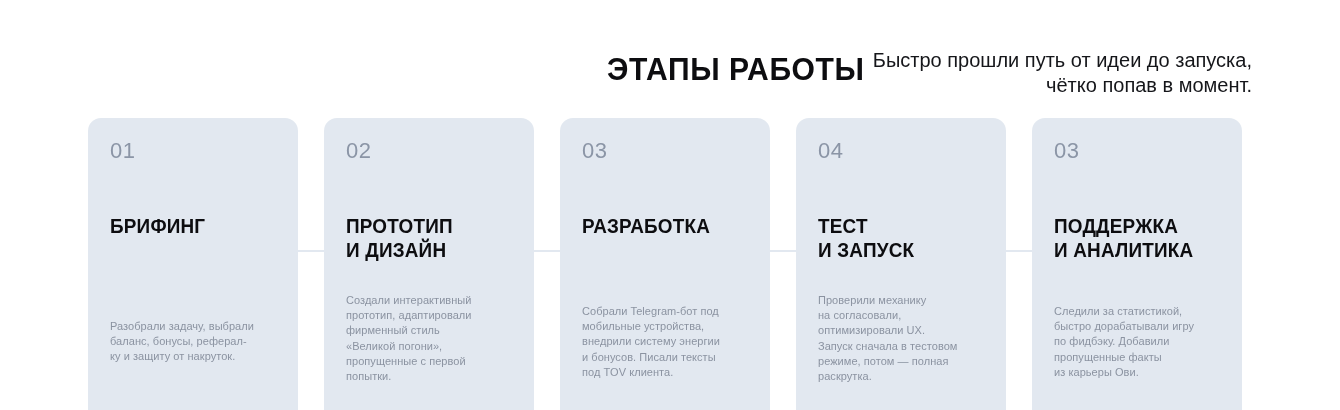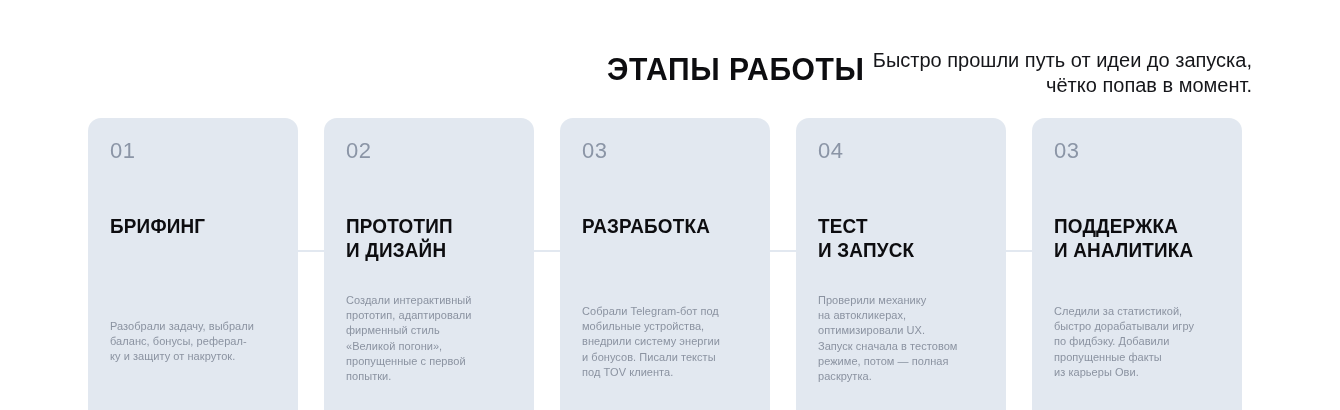--- a/index.html
+++ b/index.html
@@ -207,21 +207,21 @@
     <div class="connector"></div>
 
     <div class="card">
       <p class="card-number">04</p>
       <h2 class="card-title">
         <span class="tl">ТЕСТ</span>
         <span class="tl">И ЗАПУСК</span>
       </h2>
       <p class="card-body" data-lines="6">
         <span class="bl">Проверили механику</span>
-        <span class="bl">на автокликерах,</span>
+        <span class="bl">на согласовали,</span>
         <span class="bl">оптимизировали UX.</span>
         <span class="bl">Запуск сначала в тестовом</span>
         <span class="bl">режиме, потом — полная</span>
         <span class="bl">раскрутка.</span>
       </p>
     </div>
 
     <div class="connector"></div>
 
     <div class="card">

